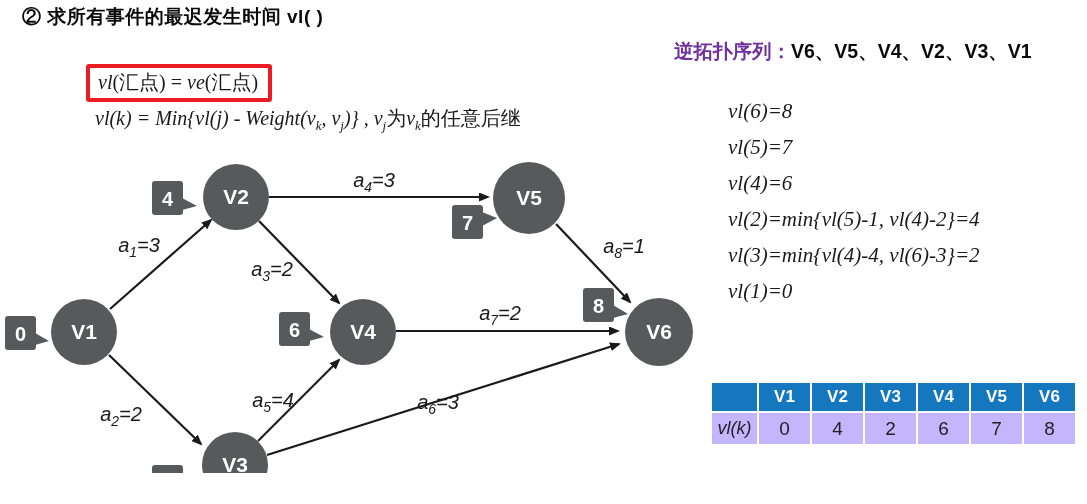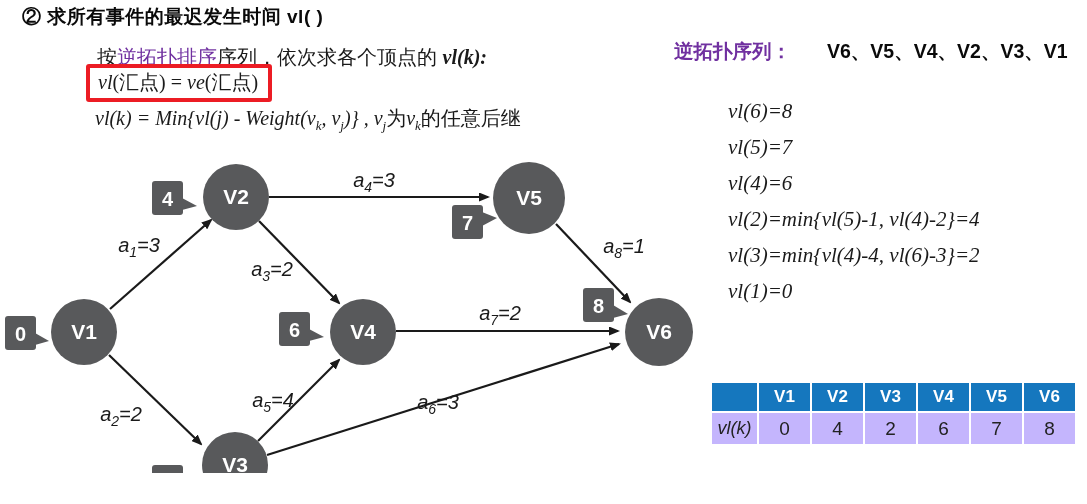--- a/index.html
+++ b/index.html
@@ -49,21 +49,21 @@
   .formula sub { font-size: 13px; font-style: italic; }
   .formula .cjk { font-family: "Liberation Sans", sans-serif; font-style: normal; }
 
   
   .topo {
     left: 674px; top: 38px;
     font-size: 19.5px; font-weight: bold;
     white-space: nowrap;
   }
   .topo .topo-label { color: #7030A0; margin-top: 8px; }
-  .topo .topo-value { color: #0a0a0a; margin-left: 36px; }
+  .topo .topo-value { color: #0a0a0a; }
   .equations {
     left: 728px; top: 93px;
     font-family: "Liberation Serif", serif;
     font-style: italic;
     font-size: 21px; color: #1a1a1a;
     line-height: 36px;
     white-space: nowrap;
   }
 
   
@@ -115,21 +115,20 @@
   .vtable tr.row-ve th, .vtable tr.row-ve td { background: #fdfdfd; }
   .vtable tr.row-vl th, .vtable tr.row-vl td { background: #c4b5fd; }
 </style>
 </head>
 <body>
 
 <div class="slide">
 
   <div class="abs title">② 求所有事件的最迟发生时间 vl( )</div>
 
-  <div class="abs intro"><span>按</span><span class="hl">逆拓扑排序</span><span>序列，依次求各个顶点的 </span><span class="math-bi">vl(k):</span></div>
 
   <div class="abs boxed"><span class="mi">vl</span><span class="mr">(汇点)</span><span class="mr"> = </span><span class="mi">ve</span><span class="mr">(汇点)</span></div>
 
   <div class="abs formula"><span class="mi">vl(k) = Min{vl(j) - Weight(v</span><sub>k</sub><span class="mi">, v</span><sub>j</sub><span class="mi">)} , v</span><sub>j</sub><span class="cjk">为</span><span class="mi">v</span><sub>k</sub><span class="cjk">的任意后继</span></div>
 
   <div class="abs topo"><span class="topo-label">逆拓扑序列：</span><span class="topo-value">V6、V5、V4、V2、V3、V1</span></div>
 
   <div class="abs equations">
     <div>vl(6)=8</div>
     <div>vl(5)=7</div>

